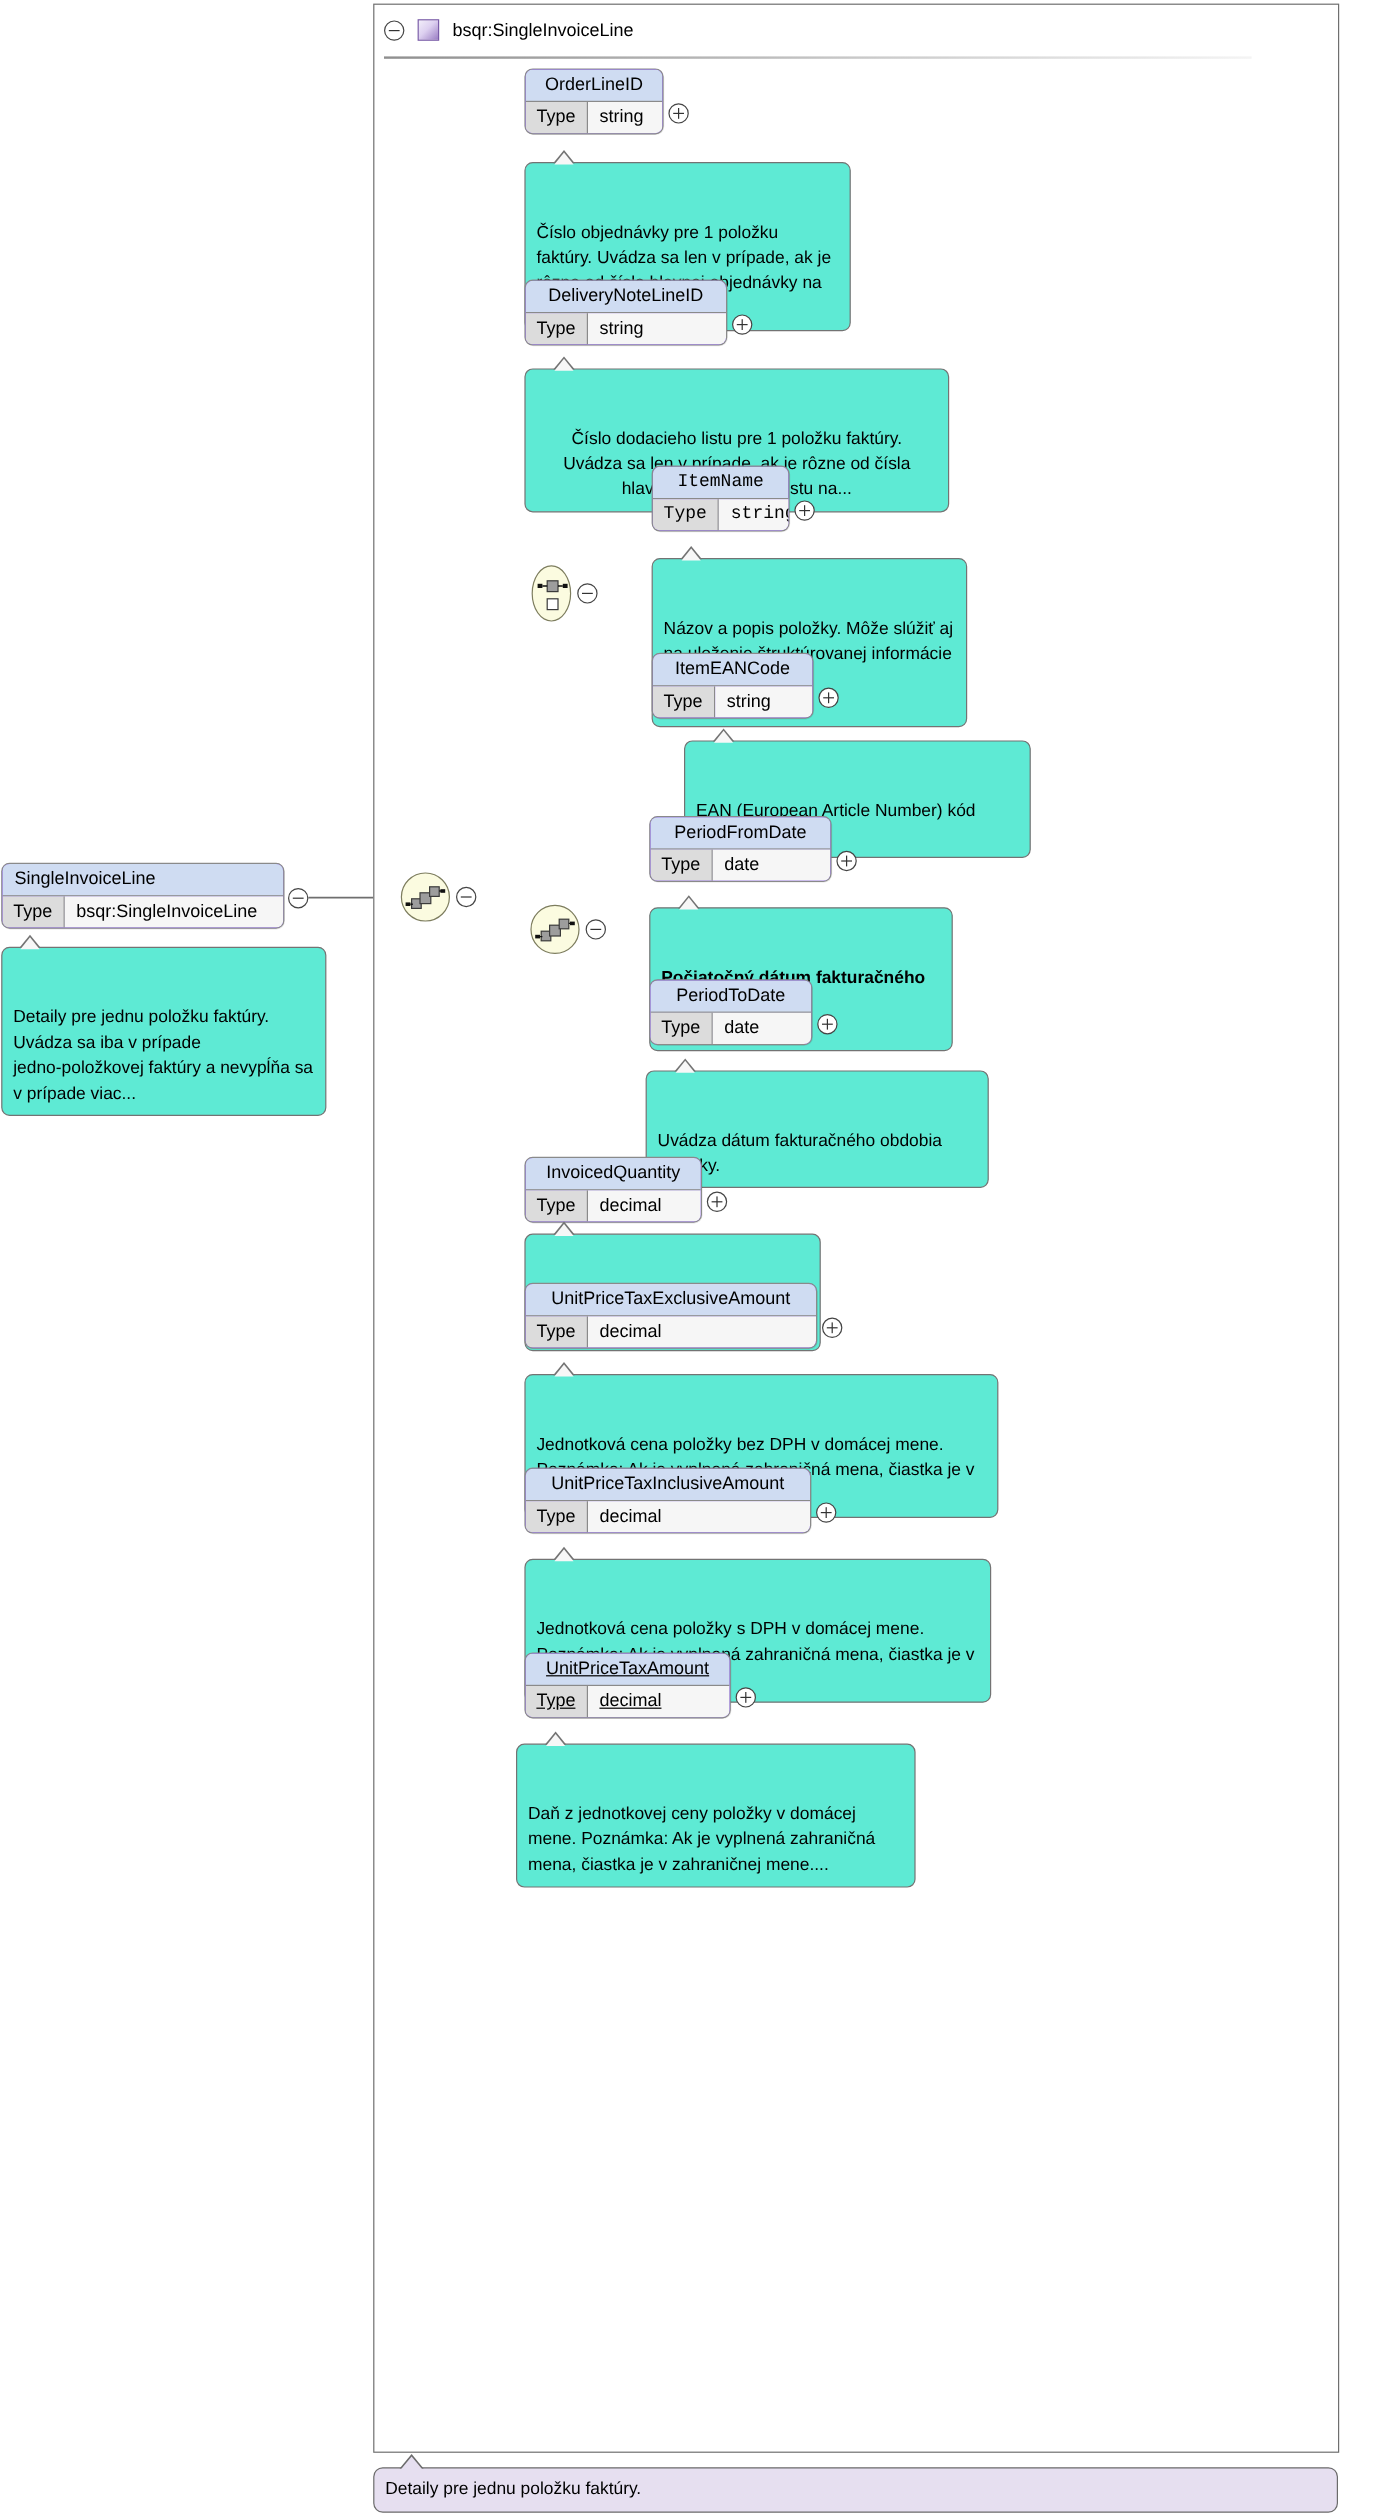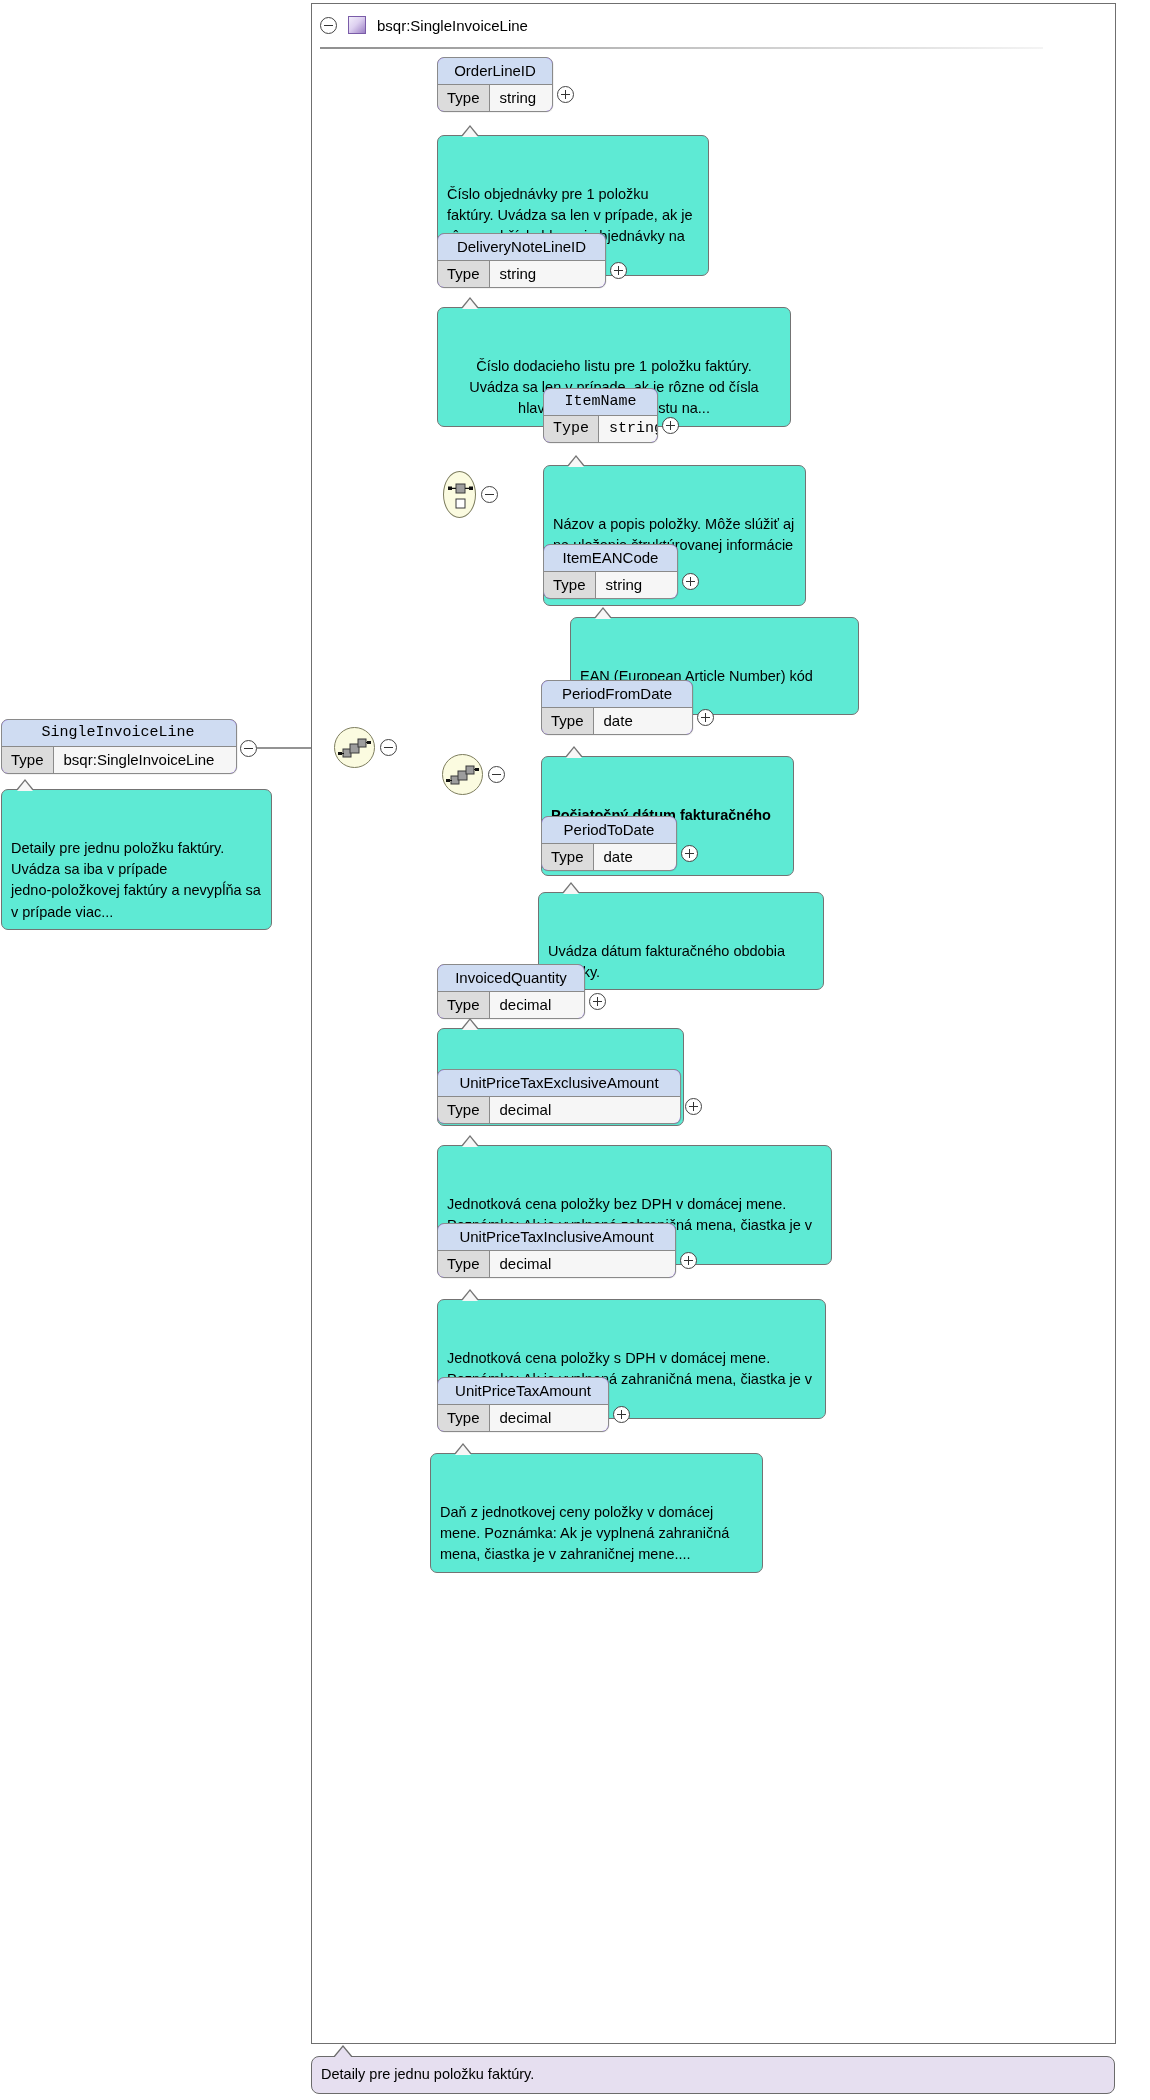--- a/index.html
+++ b/index.html
@@ -185,21 +185,21 @@
       <span class="minus-circle"></span>
       <span class="purple-swatch"></span>
       <span id="panel-title">bsqr:SingleInvoiceLine</span>
     </div>
     <div id="header-sep"></div>
   </div>
 </div>
 
 <div class="node" style="left:1px; top:719px; width:236px;">
   <div class="nbox">
-    <div class="ntitle" style="text-align:center; padding-left:10px;font-family:Liberation Mono, monospace;">SingleInvoiceLine</div>
+    <div class="ntitle" style="text-align:left; padding-left:10px;">SingleInvoiceLine</div>
     <div class="ntype">
       <span class="tlabel">Type</span>
       <span class="tval">bsqr:SingleInvoiceLine</span>
     </div>
   </div>
 </div>
 <span class="minus-circle" style="position:absolute; left:240px; top:740px;"></span>
 <div class="anno" style="left:1px; top:789px; width:271px;">
   <span class="tail" style="left:14px;"></span><span class="tail-in" style="left:15px;"></span>
   <span>Detaily pre jednu položku faktúry.
@@ -391,21 +391,21 @@
   </div>
   <span class="plus-circle" style="left:243px; top:29px;"></span>
 </div>
 <div class="anno" style="left:437px; top:1299px; width:389px;">
   <span class="tail" style="left:23px;"></span><span class="tail-in" style="left:24px;"></span>
   <span>Jednotková cena položky s DPH v domácej mene.
 Poznámka: Ak je vyplnená zahraničná mena, čiastka je v
 zahraničnej mene....</span>
 </div>
 
-<div class="node" style="left:437px; top:1377px; width:172px;">
+<div class="node" style="left:437px; top:1377px; width:172px;text-decoration:underline;">
   <div class="nbox">
     <div class="ntitle">UnitPriceTaxAmount</div>
     <div class="ntype">
       <span class="tlabel">Type</span>
       <span class="tval">decimal</span>
     </div>
   </div>
   <span class="plus-circle" style="left:176px; top:29px;"></span>
 </div>
 <div class="anno" style="left:430px; top:1453px; width:333px;">

